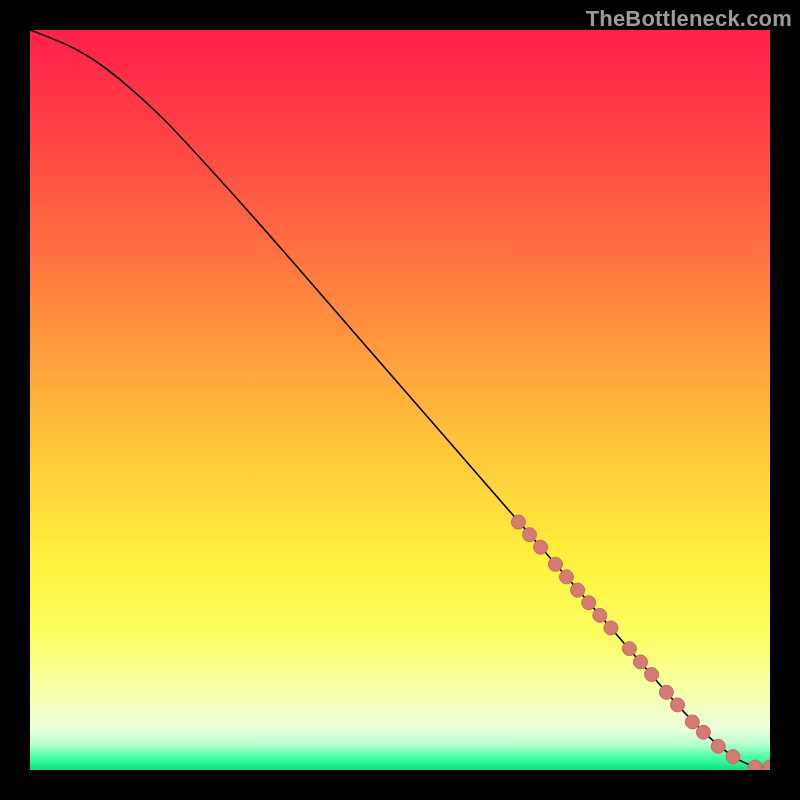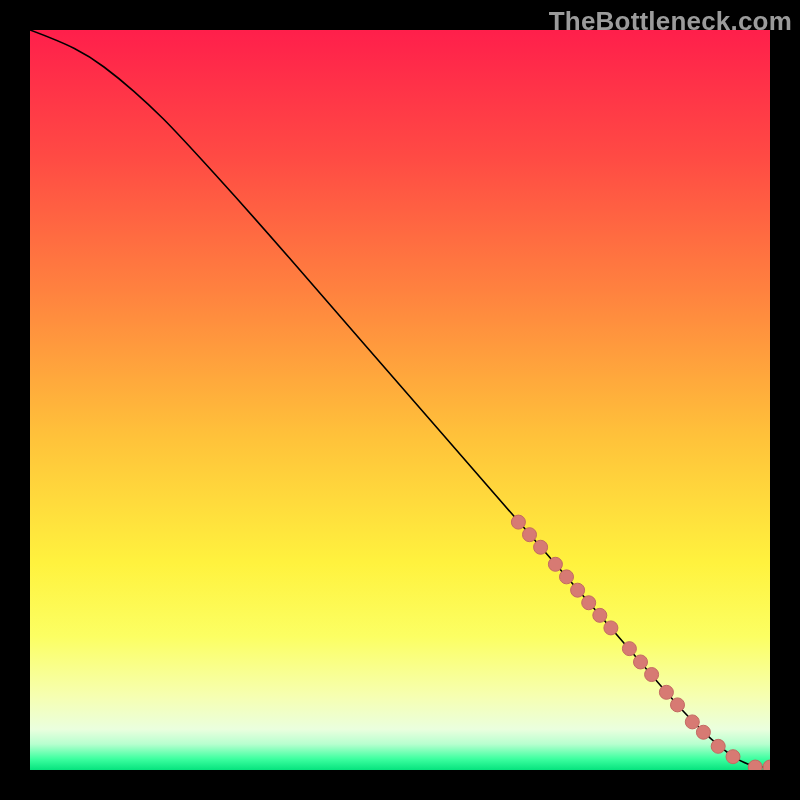--- a/index.html
+++ b/index.html
@@ -27,21 +27,21 @@
   }
   .plot svg {
     display: block;
     width: 740px;
     height: 740px;
   }
   .watermark {
     position: absolute;
     top: 6px;
     right: 8px;
-    font-size: 26px;
+    font-size: 22px;
     font-weight: 600;
     color: #9b9b9b;
     letter-spacing: 0.2px;
     user-select: none;
     margin-left: 42px;
   }
 </style>
 </head>
 <body>
 

